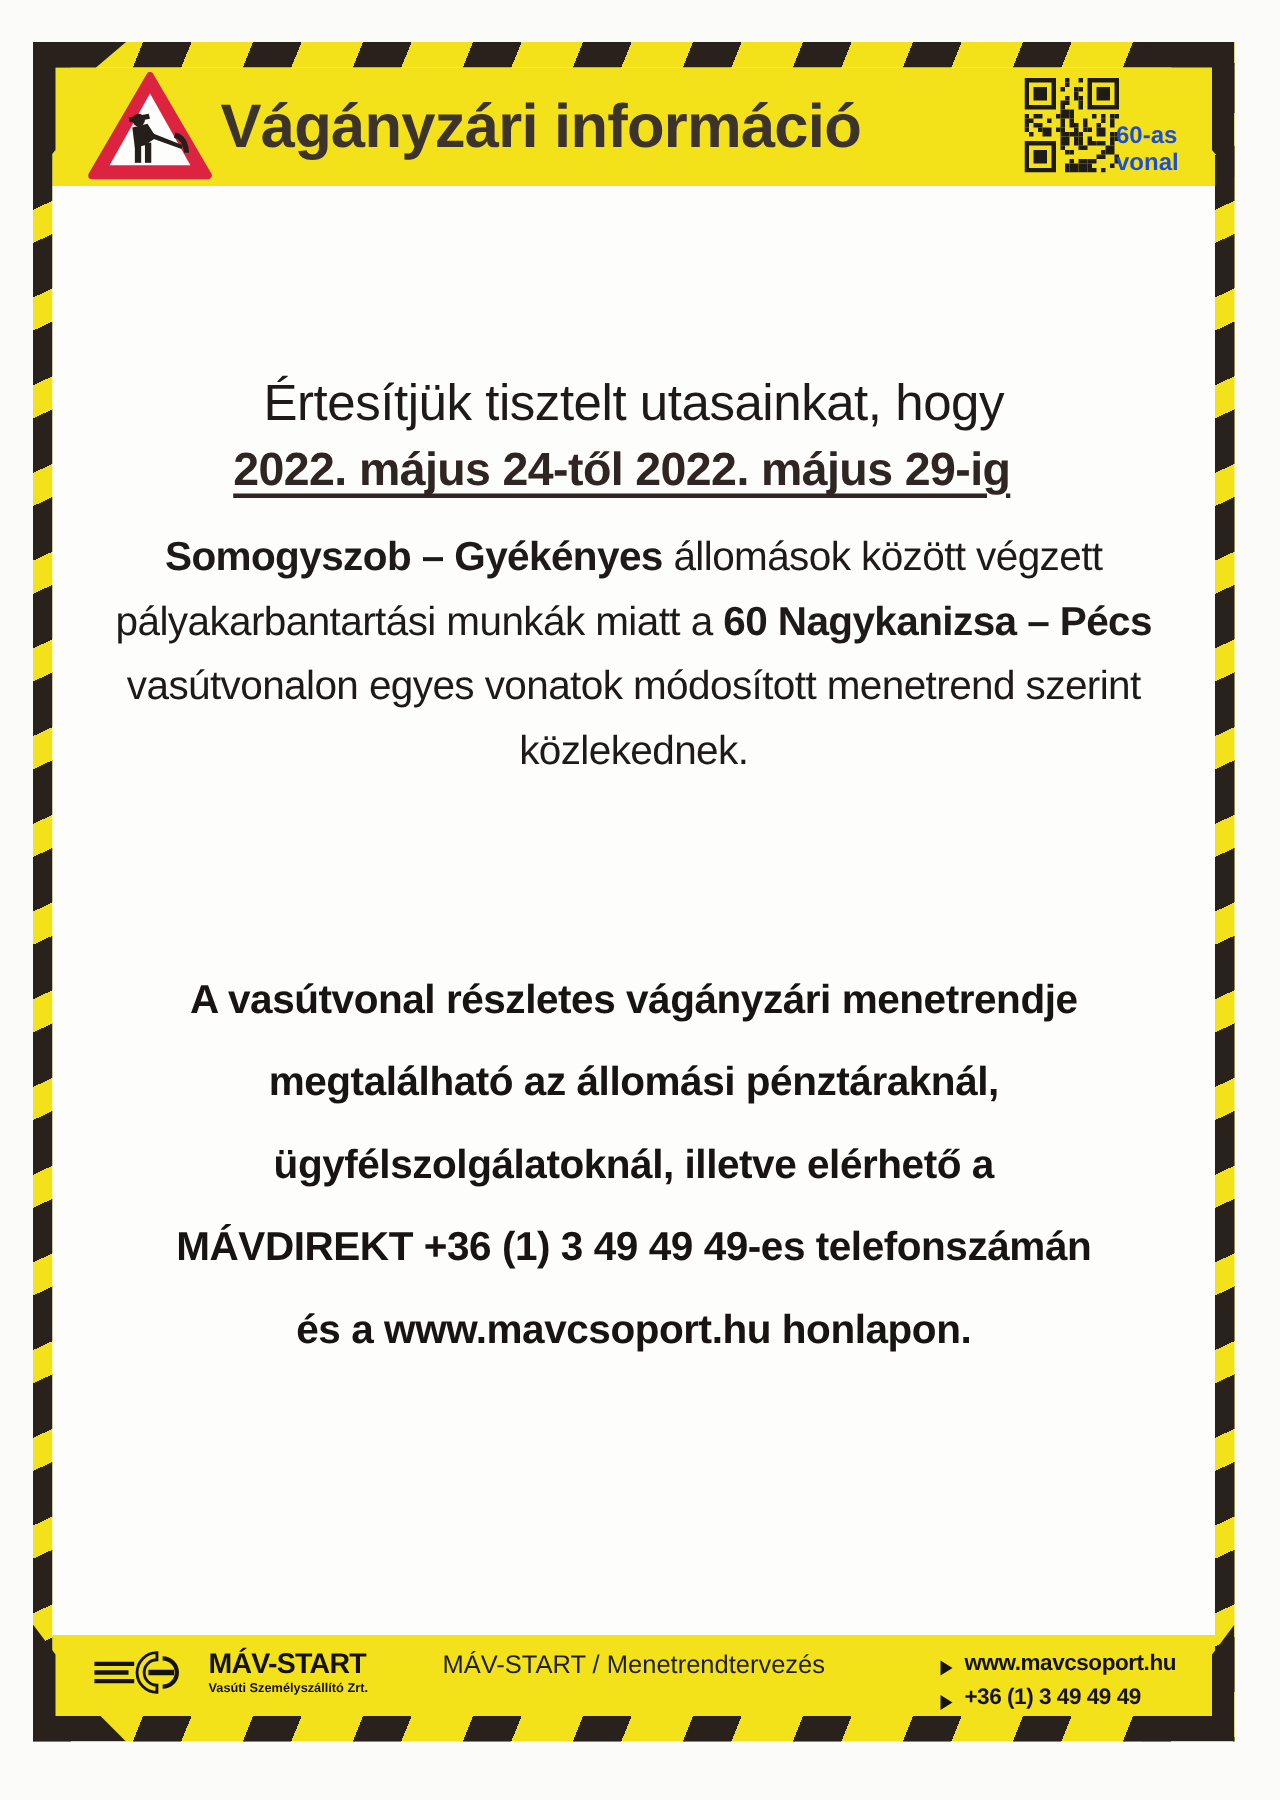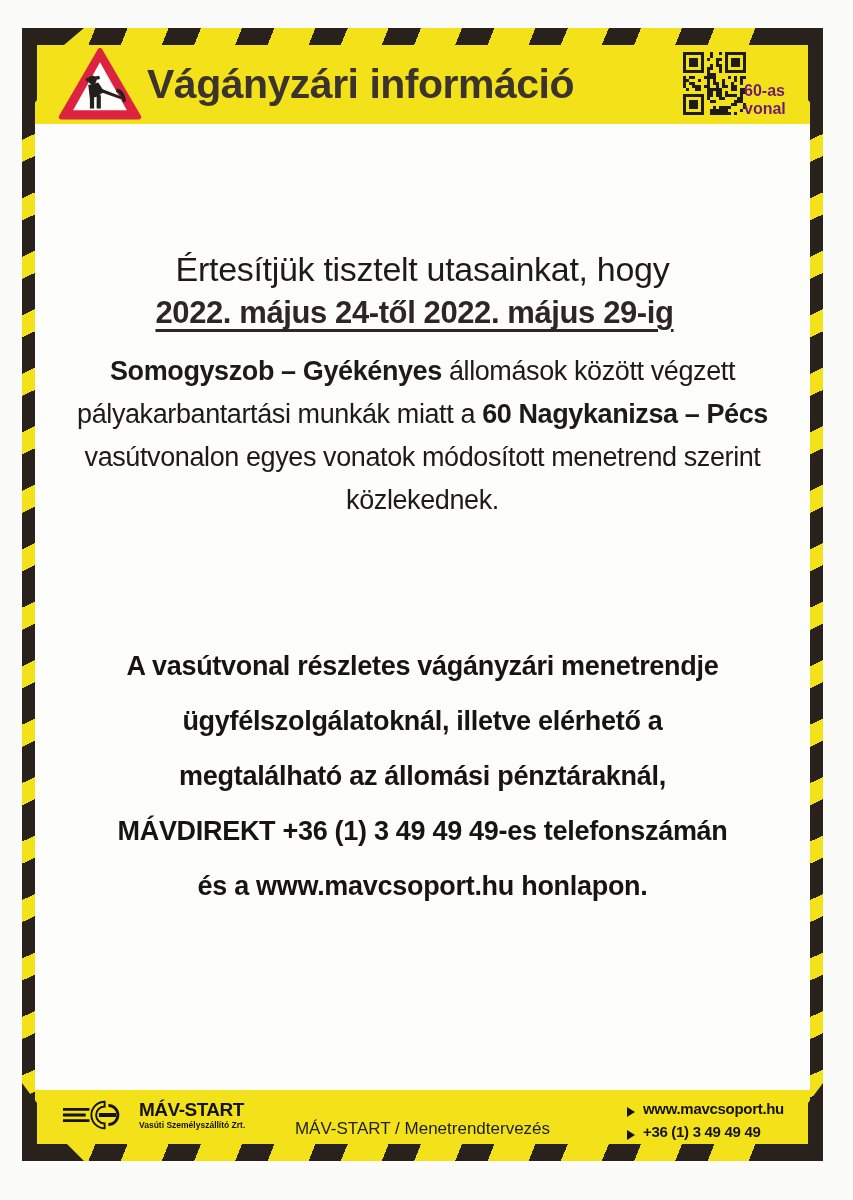--- a/index.html
+++ b/index.html
@@ -1,17 +1,17 @@
 <!DOCTYPE html>
 <html lang="hu" style="--yellow: #f3e219; --stripe-black: #29221c; --title-brown: #3c332c;"><head>
 <meta charset="utf-8">
 <style>
   * { margin:0; padding:0; box-sizing:border-box; }
   html,body { width:853px; height:1200px; background:#fbfbf9; font-family:"Liberation Sans", sans-serif; }
-  .page { position:relative; width:853px; height:1200px; overflow:hidden;border-radius:26px; }
+  .page { position:relative; width:853px; height:1200px; overflow:hidden; }
 
   
   .poster { position:absolute; left:22px; top:28px; width:801px; height:1133px; background:#fdfdfb; }
 
   .stripe { position:absolute; background-color:var(--yellow); }
   .stripe-top    { left:0; top:0; width:100%; height:17px;
     background-image:repeating-linear-gradient(112deg, var(--stripe-black) 0 30px, transparent 30px 68px); }
   .stripe-bottom { left:0; bottom:0; width:100%; height:17px;
     background-image:repeating-linear-gradient(112deg, var(--stripe-black) 0 30px, transparent 30px 68px); }
   .stripe-left   { left:0; top:17px; bottom:17px; width:13px;
@@ -29,21 +29,21 @@
   .corner-br { right:0; bottom:0; width:80px; height:78px;
     clip-path:polygon(80px 0, 65px 20px, 65px 61px, 35px 61px, 18px 78px, 80px 78px); }
 
   
   .header-band { position:absolute; left:13px; right:13px; top:17px; height:79px; background:var(--yellow); }
   .warning-sign { position:absolute; left:22px; top:3px; width:86px; height:74px; }
   .poster-title { position:absolute; left:112px; top:0; height:79px; display:flex; align-items:center;
     font-size:41px; font-weight:700; letter-spacing:-0.5px; color:var(--title-brown); }
   .qr { position:absolute; right:64px; top:7px; width:63px; height:63px; }
   .qr-caption { position:absolute; right:14px; top:37px; width:52px;
-    font-size:16px; font-weight:700; line-height:18px; color:#701a75; }
+    font-size:16px; font-weight:700; line-height:18px; color:#1d4ed8; }
 
   
   .content { position:absolute; left:13px; right:13px; top:96px; bottom:71px; background:#fdfdfb; }
   .intro    { position:absolute; top:126px; left:0; right:0; text-align:center;
     font-size:34px; color:#1d1a18; letter-spacing:-0.3px; }
   .daterange{ position:absolute; top:171px; left:0; right:16px; text-align:center;
     font-size:31px; font-weight:700; color:#2f2623; letter-spacing:-0.4px;
     text-decoration:underline; text-decoration-thickness:3px; text-underline-offset:6px; }
   .bodytext { position:absolute; top:226px; left:24px; right:24px; text-align:center;
     font-size:27px; line-height:43px; color:#1d1a18; letter-spacing:-0.4px; }
@@ -53,21 +53,21 @@
   .details-line { line-height:55px; }
 
   
   .footer-band { position:absolute; left:13px; right:13px; bottom:17px; height:54px; background:var(--yellow); }
   .logo-group { position:absolute; left:26px; top:7px; display:flex; align-items:center; }
   .logo-emblem { width:74px; height:36px; margin-right:4px; }
   .logo-name { font-size:19px; font-weight:700; letter-spacing:-0.5px; color:#16130f; line-height:18px; }
   .logo-sub  { font-size:8.5px; font-weight:700; color:#16130f; margin-top:1px; }
   .footer-center { position:absolute; left:0; right:0; top:8px; text-align:center; color:#1f1f1f; }
   .footer-ref    { font-size:16px; }
-  .footer-issuer { font-size:17px; margin-top:21px; }
+  .footer-issuer { font-size:17px; margin-top:2px; }
   .contact-list { position:absolute; right:26px; top:4px; }
   .contact-row { display:flex; align-items:flex-end; height:23px; }
   .tri { width:0; height:0; border-left:8px solid #16130f; border-top:5px solid transparent;
     border-bottom:5px solid transparent; margin-right:8px; }
   .contact-text { font-size:15px; font-weight:700; letter-spacing:-0.3px; color:#16130f; }
 </style>
 </head>
 <body>
 
 <div class="page">
@@ -228,22 +228,22 @@
         <div>vonal</div>
       </div>
     </div>
 
     <div class="content">
       <div class="intro">Értesítjük tisztelt utasainkat, hogy</div>
       <div class="daterange">2022. május 24-től 2022. május 29-ig</div>
       <div class="bodytext" id="body-segments"><span class="b">Somogyszob – Gyékényes</span><span> állomások között végzett pályakarbantartási munkák miatt a </span><span class="b">60 Nagykanizsa – Pécs</span><span> vasútvonalon egyes vonatok módosított menetrend szerint közlekednek.</span></div>
       <div class="details" id="details-block">
           <div class="details-line">A vasútvonal részletes vágányzári menetrendje</div>
+          <div class="details-line">megtalálható az állomási pénztáraknál,</div>
           <div class="details-line">ügyfélszolgálatoknál, illetve elérhető a</div>
-          <div class="details-line">megtalálható az állomási pénztáraknál,</div>
           <div class="details-line">MÁVDIREKT +36 (1) 3 49 49 49-es telefonszámán</div>
           <div class="details-line">és a www.mavcsoport.hu honlapon.</div>
         </div>
     </div>
 
     <div class="footer-band">
       <div class="logo-group">
         <svg class="logo-emblem" viewBox="0 0 78 38">
           <g stroke="#16130f" fill="none" stroke-width="3">
             <path d="M2 13 H30"></path>

